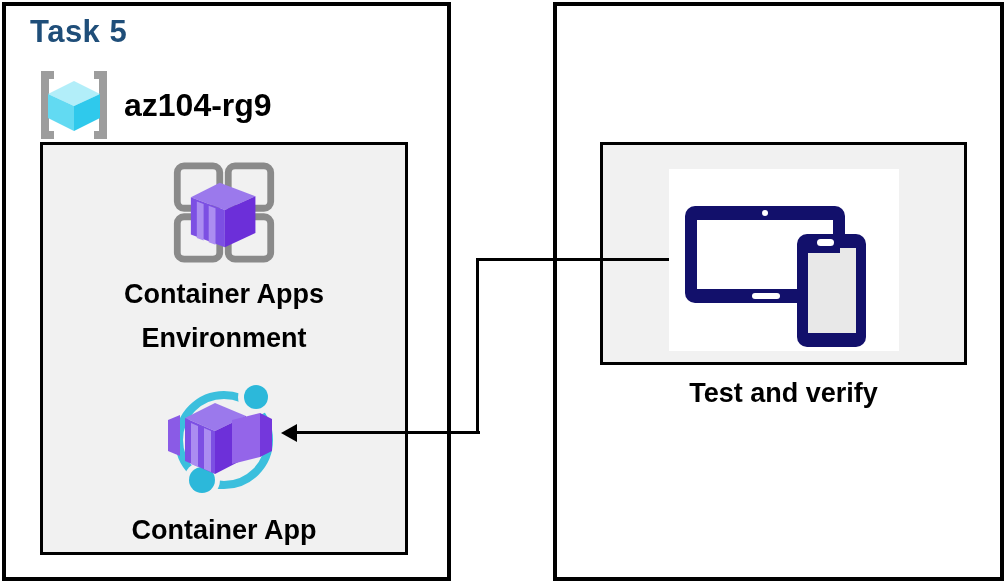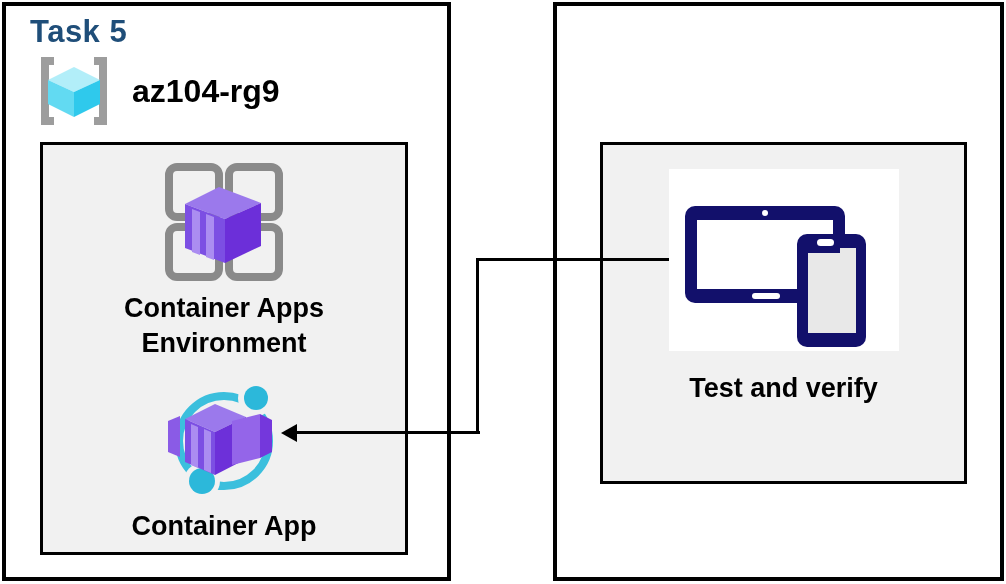--- a/index.html
+++ b/index.html
@@ -11,32 +11,32 @@
     position:absolute;top:2px;height:579px;box-sizing:border-box;
     border:4px solid #000;background:#fff;
   }
   #task1-box{left:2px;width:449px;}
   #task2-box{left:553px;width:451px;}
   .task-title{
     position:absolute;left:24px;top:8px;
     font-size:31px;font-weight:bold;color:#1F4E79;letter-spacing:0.5px;
   }
   .rg-row{
-    position:absolute;left:30px;top:50px;display:flex;align-items:center;gap:20px;
+    position:absolute;left:30px;top:64px;display:flex;align-items:center;gap:12px;
   }
   .rg-name{font-size:32px;font-weight:bold;color:#000;}
   .panel{
     position:absolute;box-sizing:border-box;border:3px solid #000;background:#F1F1F1;
     display:flex;flex-direction:column;align-items:center;
   }
   #panel1{left:34px;top:136px;width:368px;height:413px;padding-top:14px;}
-  #panel2{left:43px;top:136px;width:367px;height:342px;padding-top:24px;}
+  #panel2{left:43px;top:136px;width:367px;height:223px;padding-top:24px;}
   .node-label{
     font-size:27px;font-weight:bold;color:#000;text-align:center;
-    line-height:35px;width:320px;margin-top:6px;
+    line-height:44px;width:320px;margin-top:6px;
   }
   #panel2 .node-label{margin-top:20px;}
   .ca-icon-wrap{margin-top:22px;}
   .devices-card{width:230px;height:182px;background:#ffffff;}
   
   .conn{position:absolute;background:#000;z-index:5;}
   #conn-seg1{left:296px;top:431px;width:184px;height:3px;}
   #conn-seg2{left:476px;top:258px;width:3px;height:176px;}
   #conn-seg3{left:476px;top:258px;width:193px;height:3px;}
   #conn-arrow{

